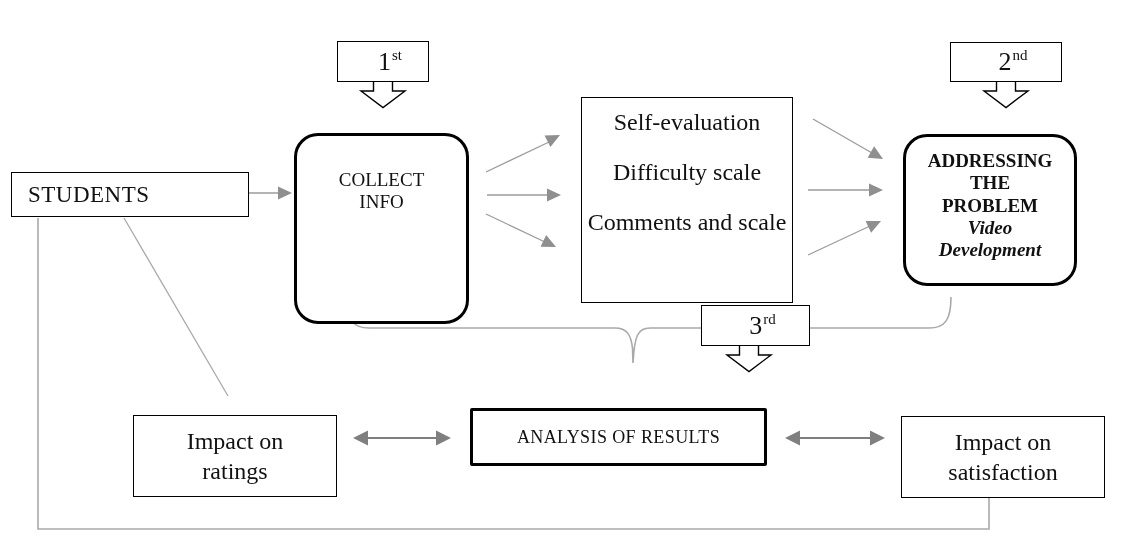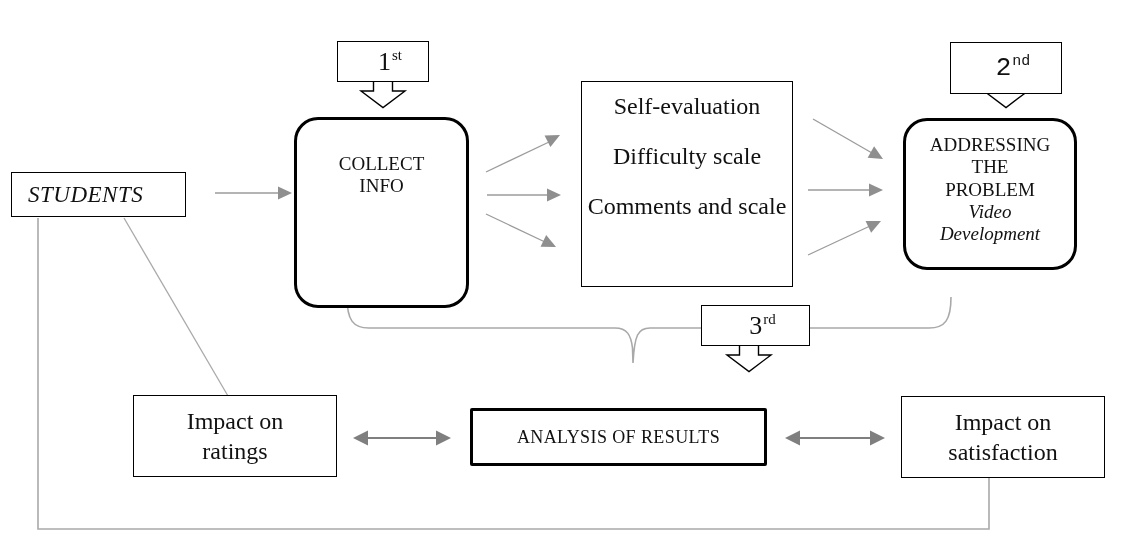--- a/index.html
+++ b/index.html
@@ -11,57 +11,57 @@
     position:relative;
     overflow:hidden;
   }
   #stage{position:absolute;left:0;top:0;width:1124px;height:560px;}
   svg.wires{position:absolute;left:0;top:0;z-index:0;}
   .box{
     position:absolute;z-index:2;background:#fff;box-sizing:border-box;
     border:1.4px solid var(--box-border,#000);
   }
   .thick{border-width:3.4px;border-radius:24px;}
-  .ctr{text-align:center;}
+  .ctr{text-align:center;margin-top:16px;}
   .students{
-    left:11px;top:172px;width:175px;height:45px;
+    left:11px;top:172px;width:238px;height:45px;
     display:flex;align-items:center;padding-left:16px;
-    font-size:23px;letter-spacing:0.5px;font-style:italic;
+    font-size:23px;letter-spacing:0.5px;
   }
   .step{
     display:flex;align-items:center;justify-content:center;
     font-size:26px;
     padding-left:14px;
   }
   .step sup{font-size:15px;line-height:1;vertical-align:super;margin-left:1px;}
   .step1{left:337px;top:41px;width:92px;height:41px;}
-  .step2{left:950px;top:42px;width:112px;height:52px;font-family:Liberation Mono, monospace;}
+  .step2{left:950px;top:42px;width:112px;height:40px;}
   .step3{left:701px;top:305px;width:109px;height:41px;}
   .collect{
     left:294px;top:117px;width:175px;height:191px;
     padding-top:33px;font-size:19px;line-height:21.5px;
   }
   .middle{
     left:581px;top:81px;width:212px;height:206px;
     padding-top:11px;font-size:24px;
   }
   .middle p{margin:0 0 23px 0;line-height:27px;}
   .addressing{
     left:903px;top:118px;width:174px;height:152px;
-    padding-top:13px;font-size:19px;line-height:22.3px;
+    padding-top:13px;font-size:19px;line-height:22.3px;font-weight:bold;
   }
   .analysis{
     left:470px;top:408px;width:297px;height:58px;border-radius:2px;
     display:flex;align-items:center;justify-content:center;
     font-size:18px;letter-spacing:0.4px;
   }
   .impact{
     width:204px;height:82px;
     display:flex;flex-direction:column;align-items:center;justify-content:center;
-    font-size:24px;line-height:30px;
+    font-size:24px;line-height:30px;margin-top:20px;
   }
   .ratings{left:133px;top:395px;}
   .satisfaction{left:901px;top:396px;}
   .it{font-style:italic;}
 </style>
 </head>
 <body>
 
 <div id="stage">
 

